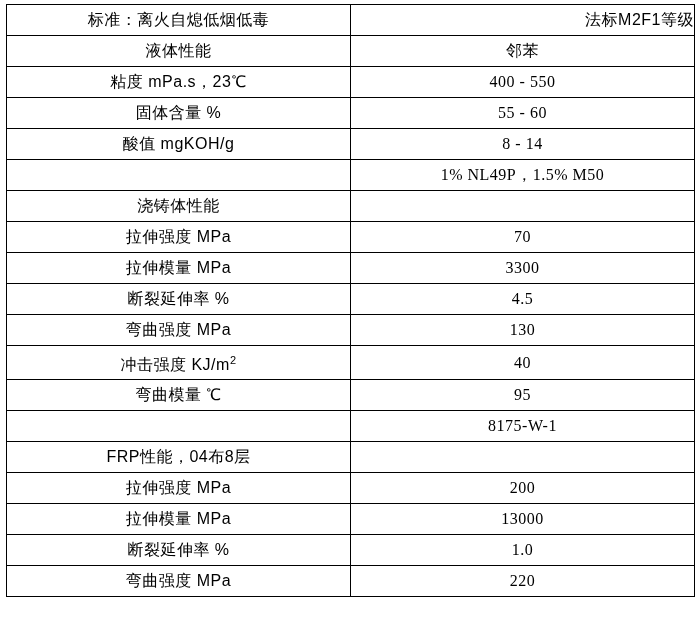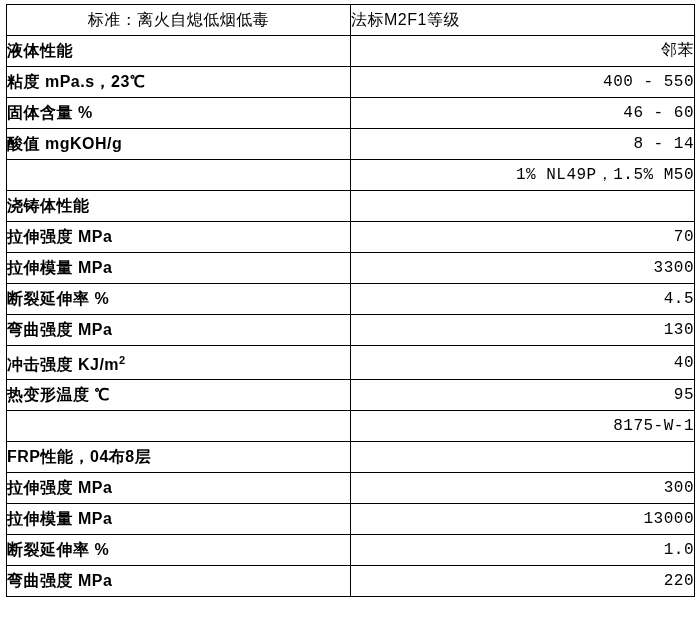--- a/index.html
+++ b/index.html
@@ -38,40 +38,39 @@
     font-size: 16px;
     line-height: 28px;
     letter-spacing: 0.5px;
     margin-left: 37px;
   }
   
   td.nb-top { border-top: none; }
   td.nb-bottom { border-bottom: none; }
 
   .lcell {
-    text-align: left;
-    font-weight: bold;
+    text-align: center;
   }
   .ind0 { padding-left: 60px; }
   .ind1 { padding-left: 58px; }
   .ind2 { padding-left: 96px; }
   .ind3 { padding-left: 104px; }
   .ind4 { padding-left: 90px; }
 
   .hdr-left {
     text-align: center;
     font-size: 16px;
   }
   .hdr-right {
-    text-align: left;
+    text-align: right;
     font-size: 16px;
   }
   .valcell {
-    text-align: right;
-    font-family: Liberation Mono, monospace;
+    text-align: center;
+    font-family: Liberation Serif, serif;
     font-size: 16px;
     letter-spacing: 0.5px;
   }
   .sup {
     font-size: 11px;
     vertical-align: super;
   }
 </style>
 </head>
 <body>
@@ -92,21 +91,21 @@
       <tr>
         <td class="lcell ind0 nb-bottom">液体性能</td>
         <td class="valcell nb-bottom">邻苯</td>
       </tr>
       <tr>
         <td class="lcell ind2 nb-top nb-bottom">粘度 mPa.s，23℃</td>
         <td class="valcell nb-top nb-bottom">400 - 550</td>
       </tr>
       <tr>
         <td class="lcell ind2 nb-top nb-bottom">固体含量 %</td>
-        <td class="valcell nb-top nb-bottom">46 - 60</td>
+        <td class="valcell nb-top nb-bottom">55 - 60</td>
       </tr>
       <tr>
         <td class="lcell ind2 nb-top nb-bottom">酸值 mgKOH/g</td>
         <td class="valcell nb-top nb-bottom">8 - 14</td>
       </tr>
       <tr>
         <td class="lcell ind2 nb-top"></td>
         <td class="valcell nb-top">1% NL49P，1.5% M50</td>
       </tr>
 
@@ -130,36 +129,36 @@
         <td class="lcell ind3 nb-top nb-bottom">弯曲强度 MPa</td>
         <td class="valcell nb-top nb-bottom">130</td>
       </tr>
       <tr>
         <td class="lcell ind3 nb-top nb-bottom">
           <span>冲击强度 KJ/m<span class="sup">2</span></span>
         </td>
         <td class="valcell nb-top nb-bottom">40</td>
       </tr>
       <tr>
-        <td class="lcell ind3 nb-top">热变形温度 ℃</td>
+        <td class="lcell ind3 nb-top">弯曲模量 ℃</td>
         <td class="valcell nb-top">95</td>
       </tr>
 
       <tr>
         <td class="lcell ind0"></td>
         <td class="valcell">8175-W-1</td>
       </tr>
 
       <tr>
         <td class="lcell ind4 nb-bottom">FRP性能，04布8层</td>
         <td class="valcell nb-bottom"></td>
       </tr>
       <tr>
         <td class="lcell ind3 nb-top nb-bottom">拉伸强度 MPa</td>
-        <td class="valcell nb-top nb-bottom">300</td>
+        <td class="valcell nb-top nb-bottom">200</td>
       </tr>
       <tr>
         <td class="lcell ind3 nb-top nb-bottom">拉伸模量 MPa</td>
         <td class="valcell nb-top nb-bottom">13000</td>
       </tr>
       <tr>
         <td class="lcell ind3 nb-top nb-bottom">断裂延伸率 %</td>
         <td class="valcell nb-top nb-bottom">1.0</td>
       </tr>
       <tr>

